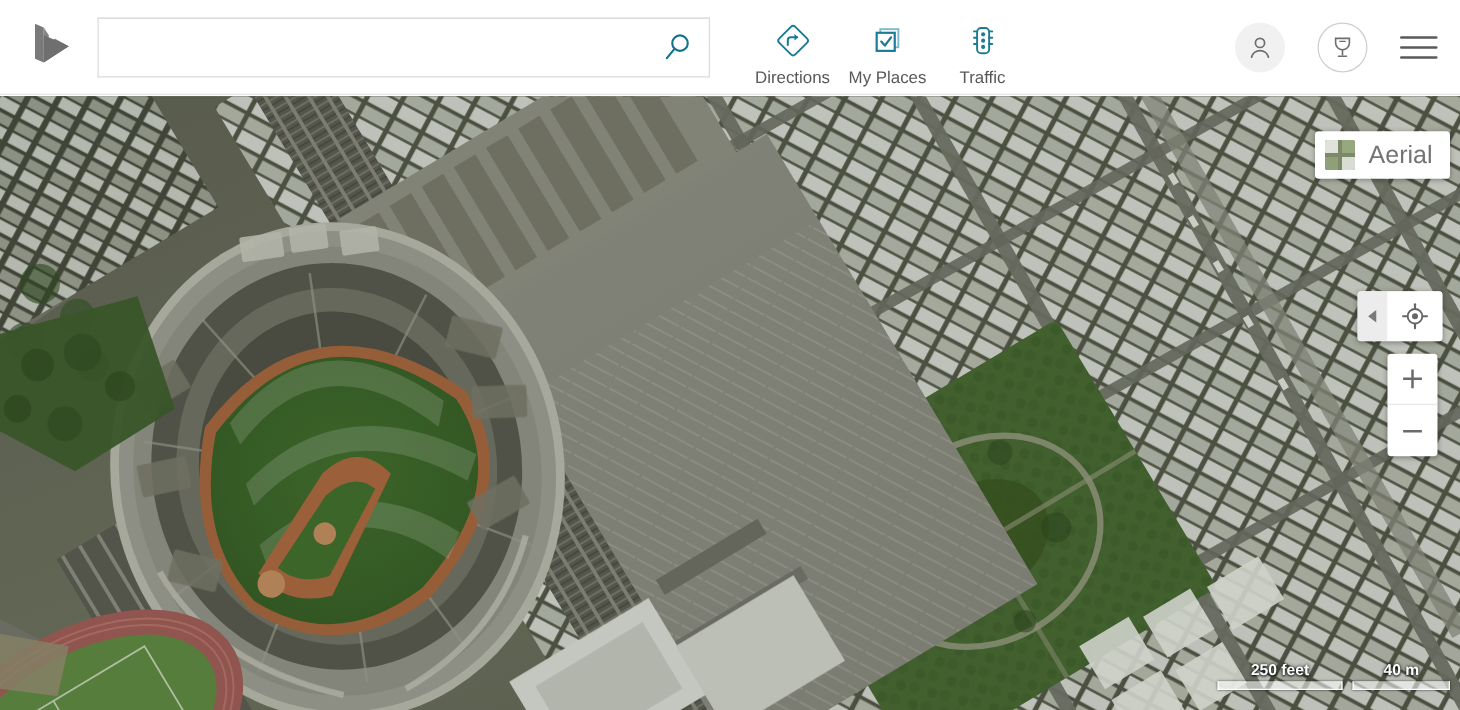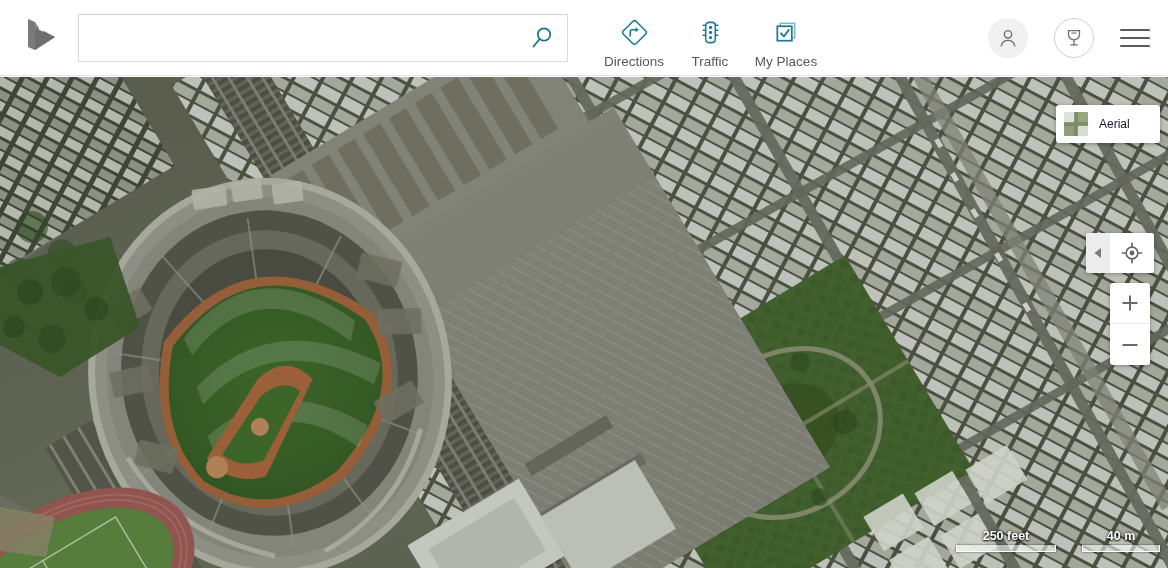--- a/index.html
+++ b/index.html
@@ -106,21 +106,21 @@
     background: #fff; border-radius: 3px;
     display: flex; align-items: center;
     padding: 0 14px 0 8px;
     cursor: pointer;
   }
   #aerialthumb {
     width: 24px; height: 24px; margin-right: 11px;
     border-radius: 2px; overflow: hidden; flex: 0 0 auto;
     position: relative;
   }
-  #aerialbtn .alabel { font-size: 12px; color: #0f172a; font-family: "Liberation Sans", sans-serif; }
+  #aerialbtn .alabel { font-size: 20px; color: #737373; font-family: "Liberation Sans", sans-serif; }
 
   #locrow {
     position: absolute; right: 14px; top: 156px;
     height: 40px; width: 68px;
     display: flex; border-radius: 3px; overflow: hidden; background: #fff;
   }
   #collapsebtn {
     width: 24px; height: 100%; background: #ececec;
     display: flex; align-items: center; justify-content: center; cursor: pointer;
   }
@@ -135,21 +135,21 @@
   }
   .zbtn {
     height: 41px; display: flex; align-items: center; justify-content: center;
     cursor: pointer; position: relative; color: #666;
   }
   #zoomin { border-bottom: 1px solid #e8e8e8; }
 
   
   #scalebars {
     position: absolute; right: 8px; bottom: 16px;
-    display: flex; align-items: flex-start; gap: 26px;
+    display: flex; align-items: flex-start; gap: 8px;
   }
   .scalebar { position: relative; }
   .scalebar .slabel {
     font-size: 12.5px; font-weight: bold; color: #fff;
     text-align: center; text-shadow: 0 0 3px rgba(0,0,0,.9), 0 1px 2px rgba(0,0,0,.9);
     margin-bottom: 2px; font-family: "Liberation Sans", sans-serif;
   }
   .scalebar .sline {
     height: 7px; border: 1px solid #fff; border-top: none;
     background: rgba(255,255,255,.55);
@@ -193,49 +193,49 @@
 
       <div class="navitem">
         <span class="navicon">
           <svg width="27" height="27" viewBox="0 0 28 28">
             <rect x="4.6" y="4.6" width="18.8" height="18.8" rx="2.6" transform="rotate(45 14 14)" fill="none" stroke="#1b7b94" stroke-width="1.6"></rect>
             <path d="M9.6 17.6 L9.6 13.6 A2.4 2.4 0 0 1 12 11.2 L17.3 11.2" fill="none" stroke="#1b7b94" stroke-width="1.7" stroke-linecap="round" stroke-linejoin="round"></path>
             <path d="M15.1 8.6 L18.3 11.2 L15.1 13.8 Z" fill="#1b7b94"></path>
           </svg>
         </span>
         <span class="navlabel">Directions</span>
+      </div>
+
+      <div class="navitem">
+        <span class="navicon">
+          <svg width="27" height="27" viewBox="0 0 28 28">
+            <rect x="7.5" y="4.5" width="15" height="15" fill="none" stroke="#7fb9cc" stroke-width="1.6"></rect>
+            <rect x="4.5" y="7.5" width="15" height="15" fill="#ffffff" stroke="#1b7b94" stroke-width="1.8"></rect>
+            <path d="M8.3 14.8 L11.3 18.1 L16.4 11.3" fill="none" stroke="#1b7b94" stroke-width="1.9" stroke-linecap="round" stroke-linejoin="round"></path>
+          </svg>
+        </span>
+        <span class="navlabel">My Places</span>
       </div>
 
       <div class="navitem">
         <span class="navicon">
           <svg width="27" height="27" viewBox="0 0 28 28">
             <rect x="9" y="3.5" width="10" height="21" rx="3.4" fill="none" stroke="#1b7b94" stroke-width="1.6"></rect>
             <circle cx="14" cy="8.8" r="1.7" fill="#1b7b94"></circle>
             <circle cx="14" cy="14" r="1.7" fill="#1b7b94"></circle>
             <circle cx="14" cy="19.2" r="1.7" fill="#1b7b94"></circle>
             <line x1="6.4" y1="6.4" x2="9" y2="6.4" stroke="#1b7b94" stroke-width="1.5" stroke-linecap="round"></line>
             <line x1="6.4" y1="11.6" x2="9" y2="11.6" stroke="#1b7b94" stroke-width="1.5" stroke-linecap="round"></line>
             <line x1="6.4" y1="16.8" x2="9" y2="16.8" stroke="#1b7b94" stroke-width="1.5" stroke-linecap="round"></line>
             <line x1="19" y1="6.4" x2="21.6" y2="6.4" stroke="#1b7b94" stroke-width="1.5" stroke-linecap="round"></line>
             <line x1="19" y1="11.6" x2="21.6" y2="11.6" stroke="#1b7b94" stroke-width="1.5" stroke-linecap="round"></line>
             <line x1="19" y1="16.8" x2="21.6" y2="16.8" stroke="#1b7b94" stroke-width="1.5" stroke-linecap="round"></line>
           </svg>
         </span>
         <span class="navlabel">Traffic</span>
-      </div>
-
-      <div class="navitem">
-        <span class="navicon">
-          <svg width="27" height="27" viewBox="0 0 28 28">
-            <rect x="7.5" y="4.5" width="15" height="15" fill="none" stroke="#7fb9cc" stroke-width="1.6"></rect>
-            <rect x="4.5" y="7.5" width="15" height="15" fill="#ffffff" stroke="#1b7b94" stroke-width="1.8"></rect>
-            <path d="M8.3 14.8 L11.3 18.1 L16.4 11.3" fill="none" stroke="#1b7b94" stroke-width="1.9" stroke-linecap="round" stroke-linejoin="round"></path>
-          </svg>
-        </span>
-        <span class="navlabel">My Places</span>
       </div>
 
 
     </div>
 
     <div id="headright">
       <div id="avatar">
         <svg width="22" height="22" viewBox="0 0 24 24">
           <circle cx="12" cy="8" r="4" fill="none" stroke="#6e6e6e" stroke-width="1.5"></circle>
           <path d="M4.6 20.5 A7.6 7.6 0 0 1 19.4 20.5" fill="none" stroke="#6e6e6e" stroke-width="1.5" stroke-linecap="round"></path>

